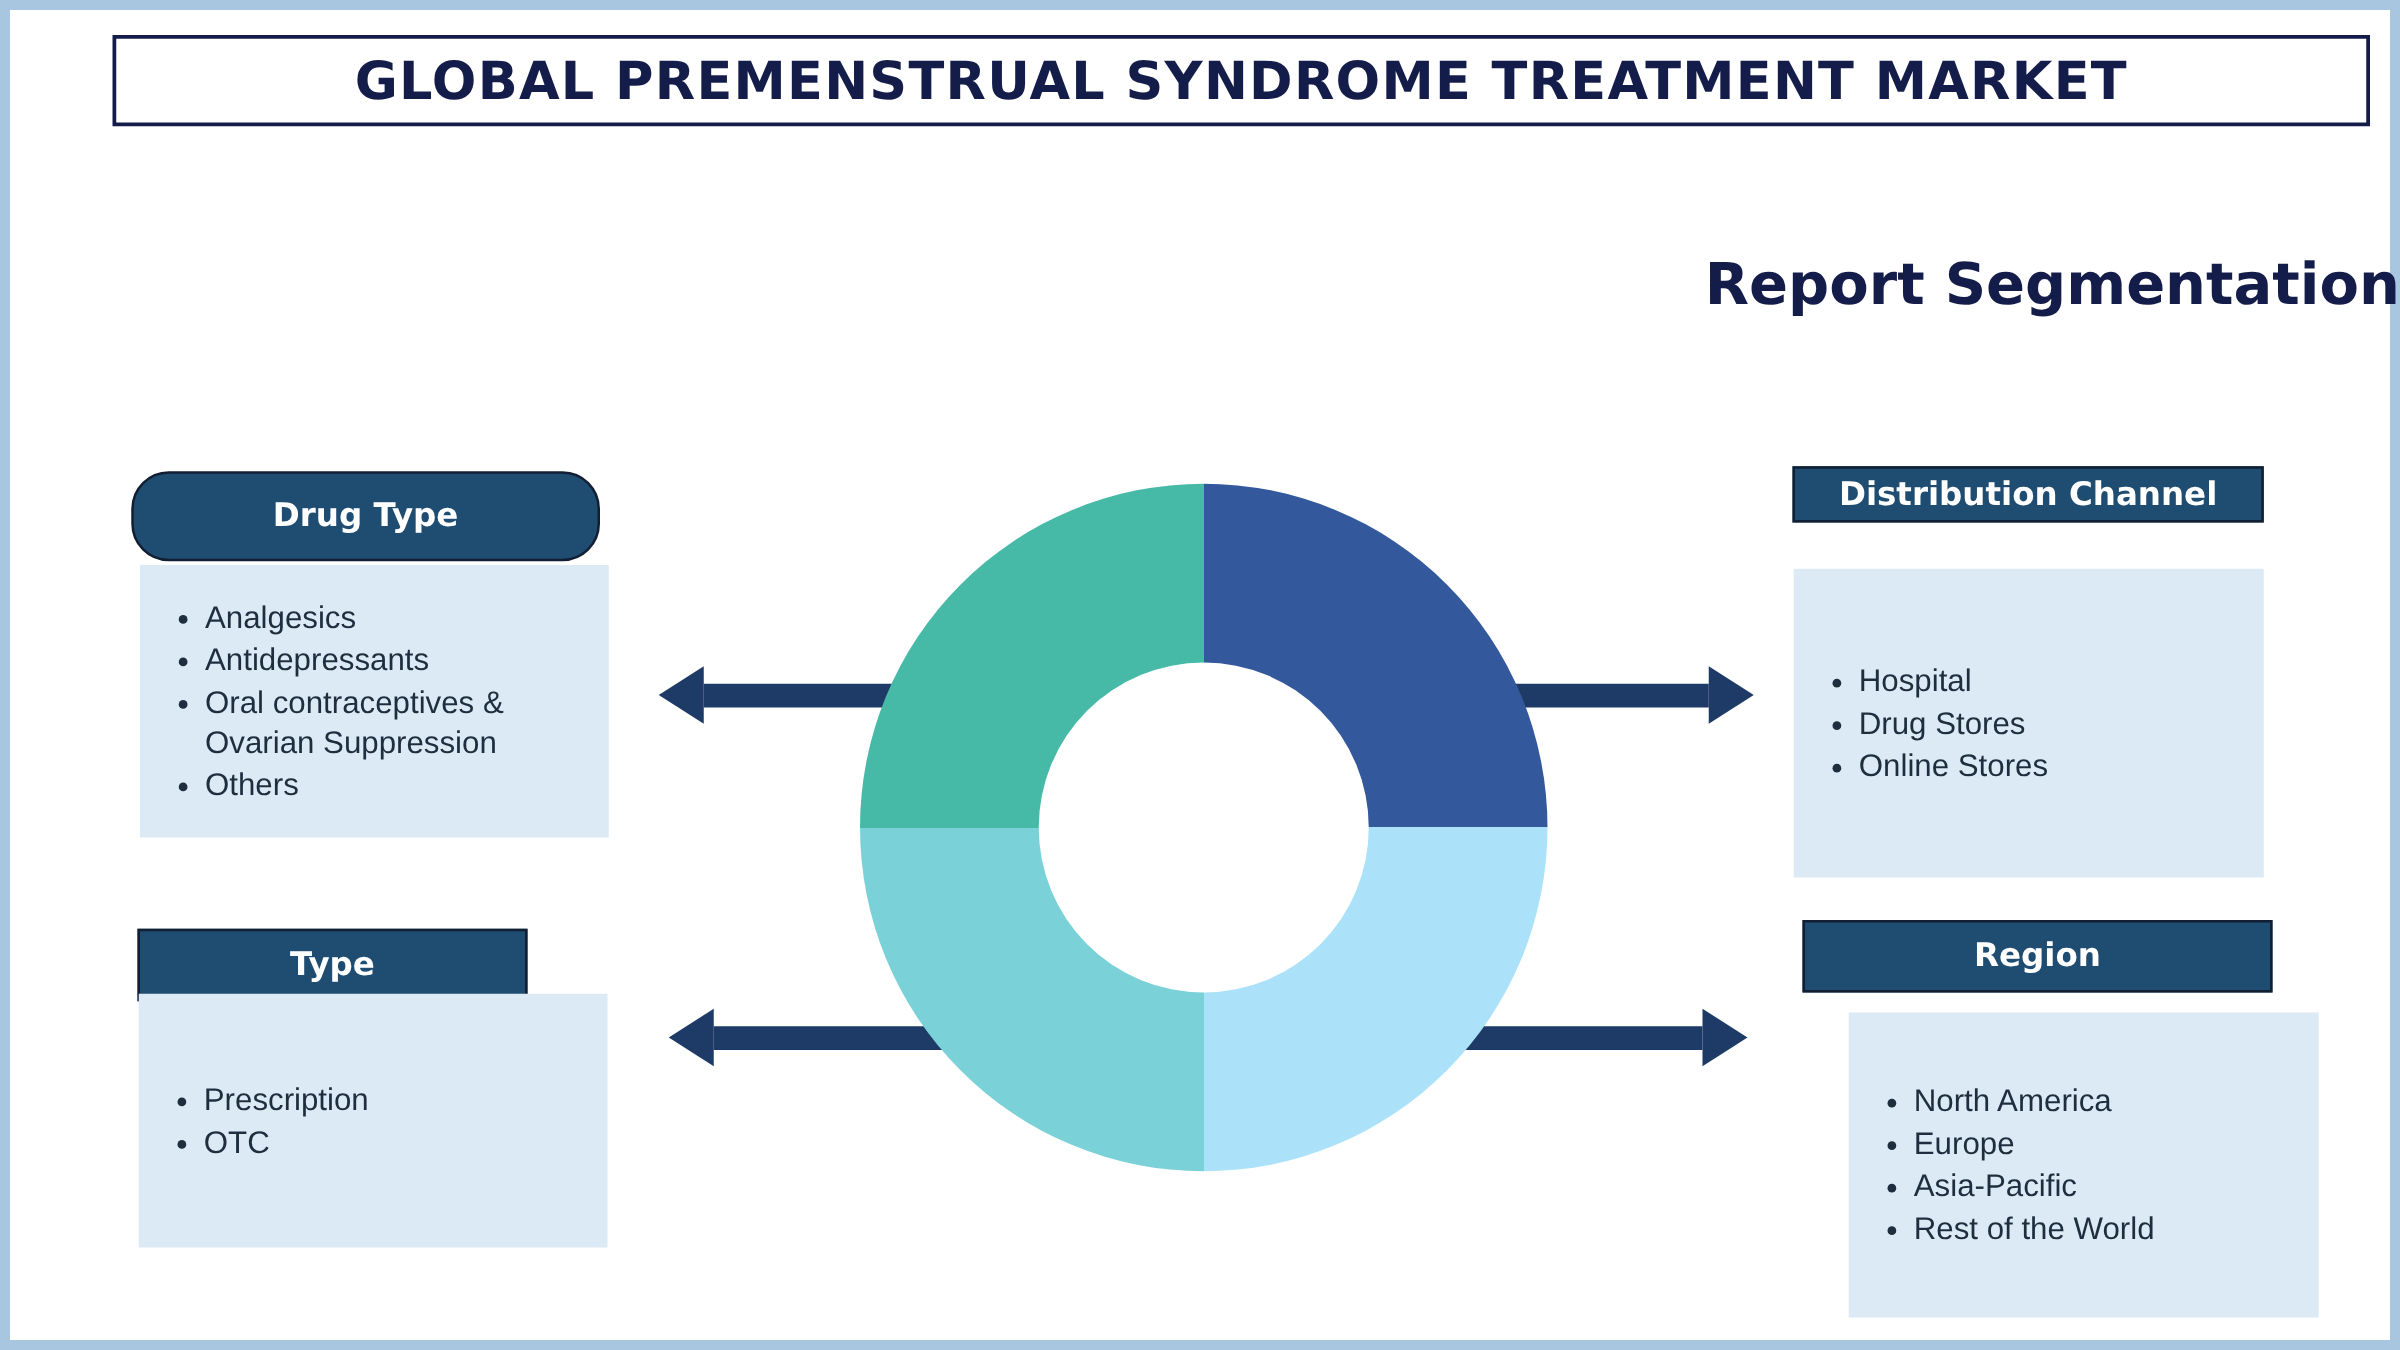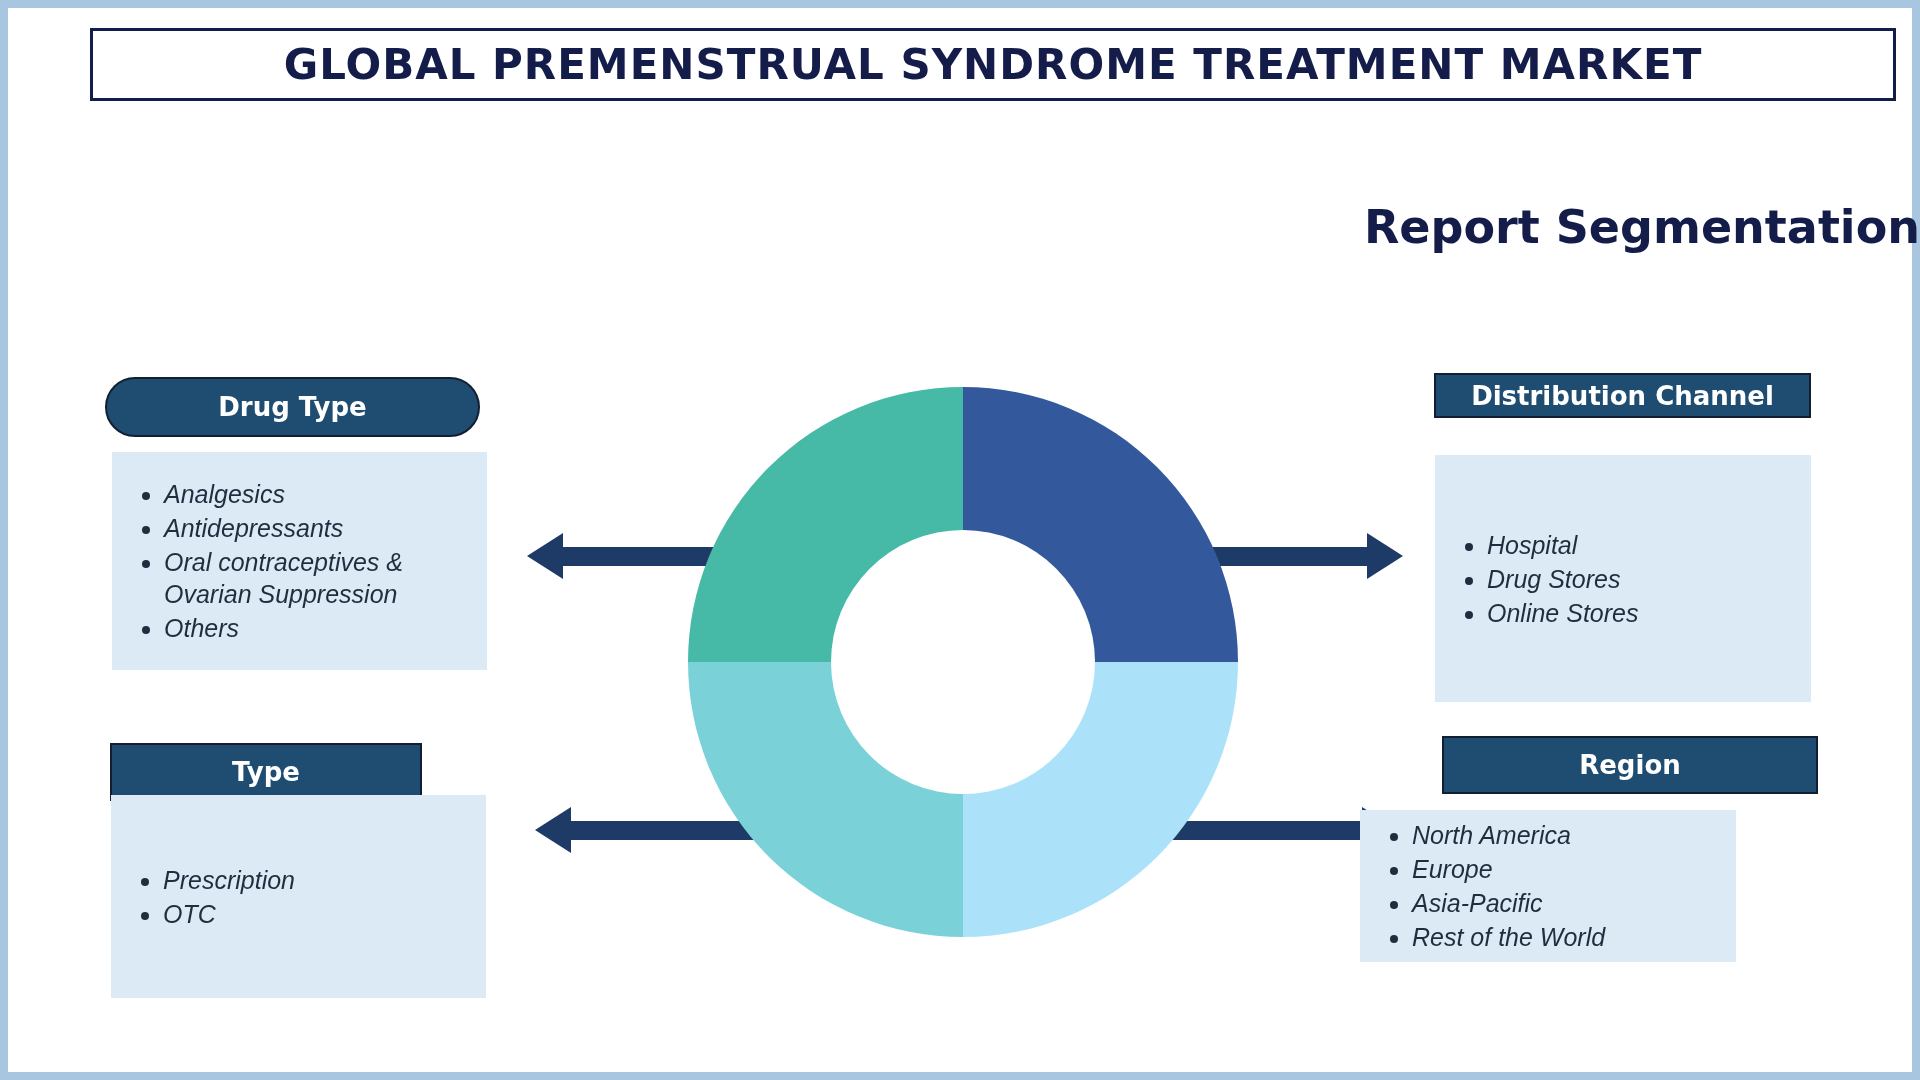--- a/index.html
+++ b/index.html
@@ -74,36 +74,35 @@
   }
   .seg-panel {
     position: absolute; z-index: 3;
     background: var(--panel-bg, #dceaf6);
     display: flex; align-items: center;
     box-sizing: border-box;
   }
   .seg-panel ul {
     margin: 0; padding: 0 14px 0 52px;
     font-family: "Liberation Sans", sans-serif;
-    font-style: italic;
     font-size: 25px;
     color: var(--list-text, #1f2e3e);
     line-height: 1.28;
   }
   .seg-panel li { margin: 2px 0; }
 
   
-  .hdr-drug-type   { left: 105px;  top: 377px; width: 375px; height: 60px; border-radius: 30px; }
+  .hdr-drug-type   { left: 105px;  top: 377px; width: 375px; height: 72px; border-radius: 30px; }
   .pnl-drug-type   { left: 112px;  top: 452px; width: 375px; height: 218px; }
   .hdr-type        { left: 110px;  top: 743px; width: 312px; height: 58px; }
   .pnl-type        { left: 111px;  top: 795px; width: 375px; height: 203px; }
   .hdr-dist        { left: 1434px; top: 373px; width: 377px; height: 45px; }
   .pnl-dist        { left: 1435px; top: 455px; width: 376px; height: 247px; }
   .hdr-region      { left: 1442px; top: 736px; width: 376px; height: 58px; }
-  .pnl-region      { left: 1360px; top: 810px; width: 376px; height: 152px; }
+  .pnl-region      { left: 1479px; top: 810px; width: 376px; height: 244px; }
 
   .arrow-top-left     { left: 527px;  top: 533px; width: 273px; }
   .arrow-top-right    { left: 1120px; top: 533px; width: 283px; }
   .arrow-bottom-left  { left: 535px;  top: 807px; width: 265px; }
   .arrow-bottom-right { left: 1120px; top: 807px; width: 278px; }
 </style>
 </head>
 <body>
 
 <div class="stage">

